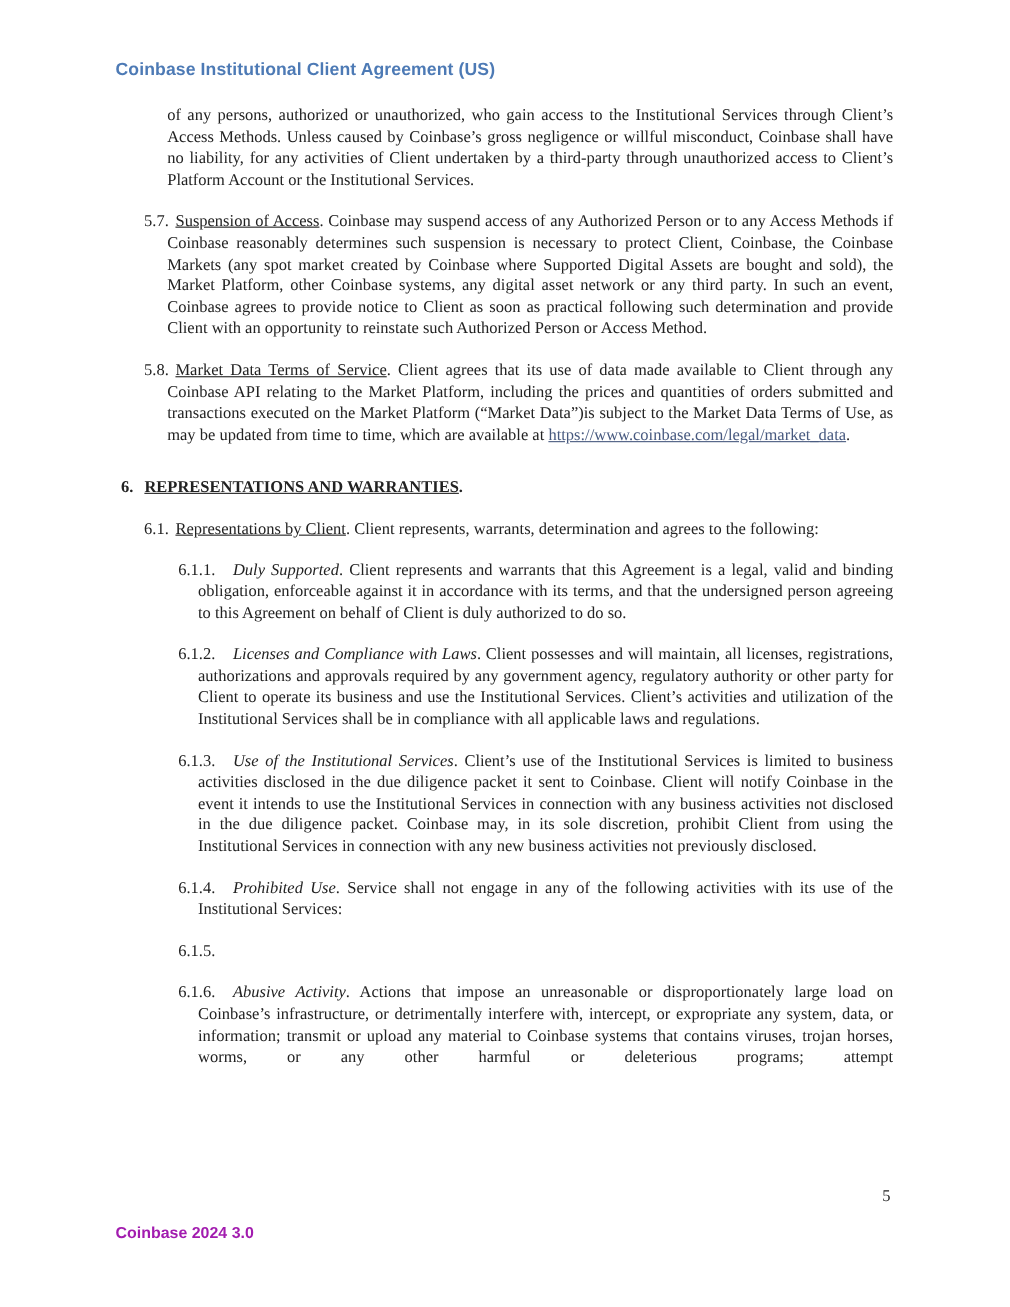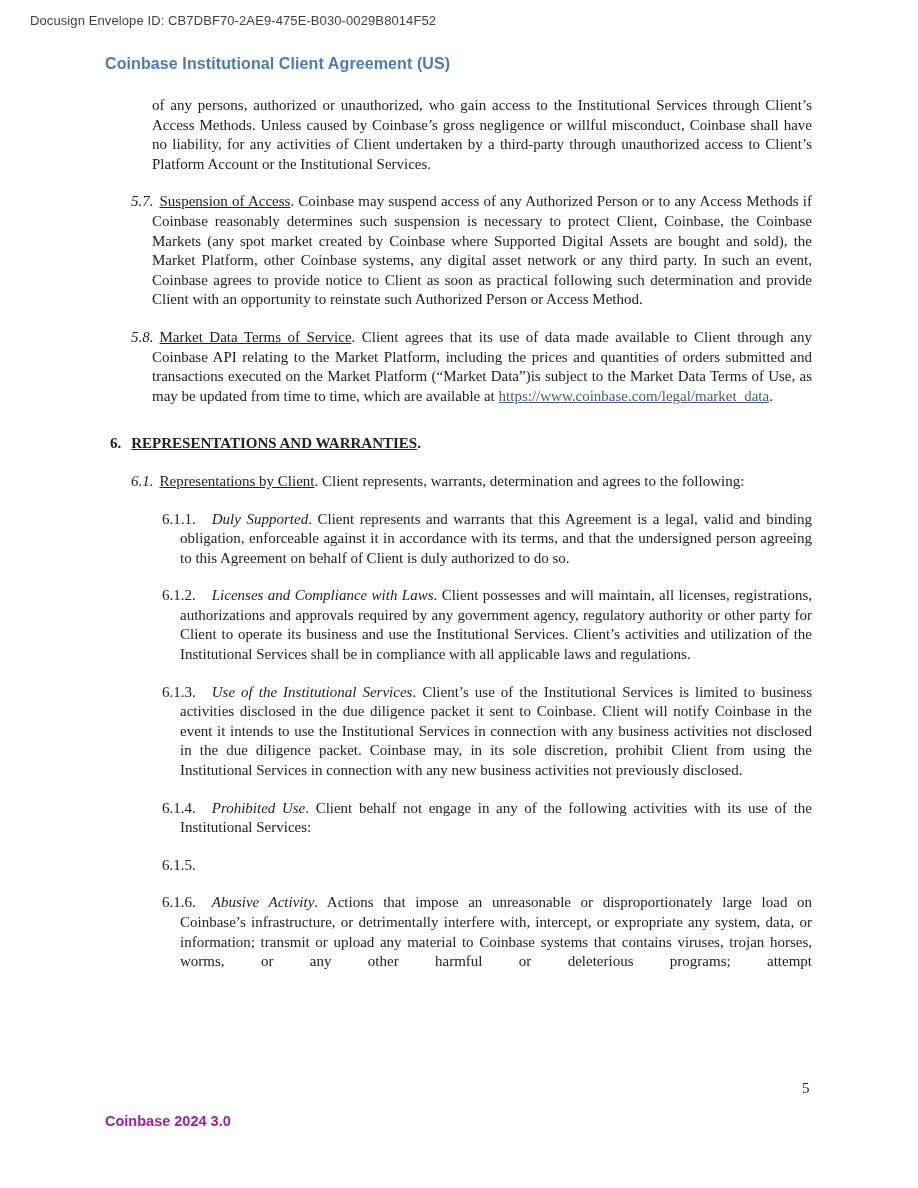--- a/index.html
+++ b/index.html
@@ -37,21 +37,21 @@
     width: 742px;
     font-size: 15px;
     line-height: 19.6px;
   }
   .para {
     margin: 0 0 18px 0;
     text-align: justify;
   }
   .cont   { margin-left: 152px; width: 660px; }
   .l1     { margin-left: 152px; width: 660px; text-indent: -21px; }
-  .l1 .num  { margin-right: 6px; font-style: italic; }
+  .l1 .num  { margin-right: 6px; }
   .sec    { margin-left: 130px; width: 682px; text-indent: -20px; font-weight: bold; margin-top: 28px; }
   .sec .num { margin-right: 10px; }
   .l2     { margin-left: 180px; width: 632px; text-indent: -18px; }
   .l2 .num  { margin-right: 16px; }
   .t-underline { text-decoration: underline; }
   .t-italic    { font-style: italic; }
   .cutoff { text-align-last: justify; }
   a.doc-link { text-decoration: underline; }
   .page-number {
     position: absolute;
@@ -66,21 +66,20 @@
     font-family: "Liberation Sans", sans-serif;
     font-size: 14.5px;
     font-weight: bold;
   }
 </style>
 </head>
 <body>
 
 <div class="page">
 
-  <div class="docusign-id" style="color: rgb(63, 63, 63);">Docusign Envelope ID: CB7DBF70-2AE9-475E-B030-0029B8014F52</div>
 
   <div class="doc-title" style="color: rgb(77, 122, 181);">Coinbase Institutional Client Agreement (US)</div>
 
   <div class="content">
 
     <p class="para cont"><span>of any persons, authorized or unauthorized, who gain access to the Institutional Services through Client’s Access Methods. Unless caused by Coinbase’s gross negligence or willful misconduct, Coinbase shall have no liability, for any activities of Client undertaken by a third-party through unauthorized access to Client’s Platform Account or the Institutional Services.</span></p>
 
     <p class="para l1"><span class="num">5.7.</span><span class="t-underline">Suspension of Access</span><span>. Coinbase may suspend access of any Authorized Person or to any Access Methods if Coinbase reasonably determines such suspension is necessary to protect Client, Coinbase, the Coinbase Markets (any spot market created by Coinbase where Supported Digital Assets are bought and sold), the Market Platform, other Coinbase systems, any digital asset network or any third party. In such an event, Coinbase agrees to provide notice to Client as soon as practical following such determination and provide Client with an opportunity to reinstate such Authorized Person or Access Method.</span></p>
 
     <p class="para l1"><span class="num">5.8.</span><span class="t-underline">Market Data Terms of Service</span><span>. Client agrees that its use of data made available to Client through any Coinbase API relating to the Market Platform, including the prices and quantities of orders submitted and transactions executed on the Market Platform (“Market Data”)is subject to the Market Data Terms of Use, as may be updated from time to time, which are available at </span><a class="doc-link" href="#" style="color: rgb(71, 89, 127);">https://www.coinbase.com/legal/market_data</a><span>.</span></p>
@@ -88,21 +87,21 @@
     <p class="para sec"><span class="num">6.</span><span class="t-underline">REPRESENTATIONS AND WARRANTIES</span><span>.</span></p>
 
     <p class="para l1"><span class="num">6.1.</span><span class="t-underline">Representations by Client</span><span>. Client represents, warrants, determination and agrees to the following:</span></p>
 
     <p class="para l2"><span class="num">6.1.1.</span><span class="t-italic">Duly Supported</span><span>. Client represents and warrants that this Agreement is a legal, valid and binding obligation, enforceable against it in accordance with its terms, and that the undersigned person agreeing to this Agreement on behalf of Client is duly authorized to do so.</span></p>
 
     <p class="para l2"><span class="num">6.1.2.</span><span class="t-italic">Licenses and Compliance with Laws</span><span>. Client possesses and will maintain, all licenses, registrations, authorizations and approvals required by any government agency, regulatory authority or other party for Client to operate its business and use the Institutional Services. Client’s activities and utilization of the Institutional Services shall be in compliance with all applicable laws and regulations.</span></p>
 
     <p class="para l2"><span class="num">6.1.3.</span><span class="t-italic">Use of the Institutional Services</span><span>. Client’s use of the Institutional Services is limited to business activities disclosed in the due diligence packet it sent to Coinbase. Client will notify Coinbase in the event it intends to use the Institutional Services in connection with any business activities not disclosed in the due diligence packet. Coinbase may, in its sole discretion, prohibit Client from using the Institutional Services in connection with any new business activities not previously disclosed.</span></p>
 
-    <p class="para l2"><span class="num">6.1.4.</span><span class="t-italic">Prohibited Use</span><span>. Client behalf not engage in any of the following activities with its use of the Institutional Services:</span></p>
+    <p class="para l2"><span class="num">6.1.4.</span><span class="t-italic">Prohibited Use</span><span>. Service shall not engage in any of the following activities with its use of the Institutional Services:</span></p>
 
     <p class="para l2"><span class="num">6.1.5.</span></p>
 
     <p class="para l2 cutoff"><span class="num">6.1.6.</span><span class="t-italic">Abusive Activity</span><span>. Actions that impose an unreasonable or disproportionately large load on Coinbase’s infrastructure, or detrimentally interfere with, intercept, or expropriate any system, data, or information; transmit or upload any material to Coinbase systems that contains viruses, trojan horses, worms, or any other harmful or deleterious programs; attempt</span></p>
 
   </div>
 
   <div class="page-number">5</div>
 
   <div class="footer-version" style="color: #a21caf;">Coinbase 2024 3.0</div>

